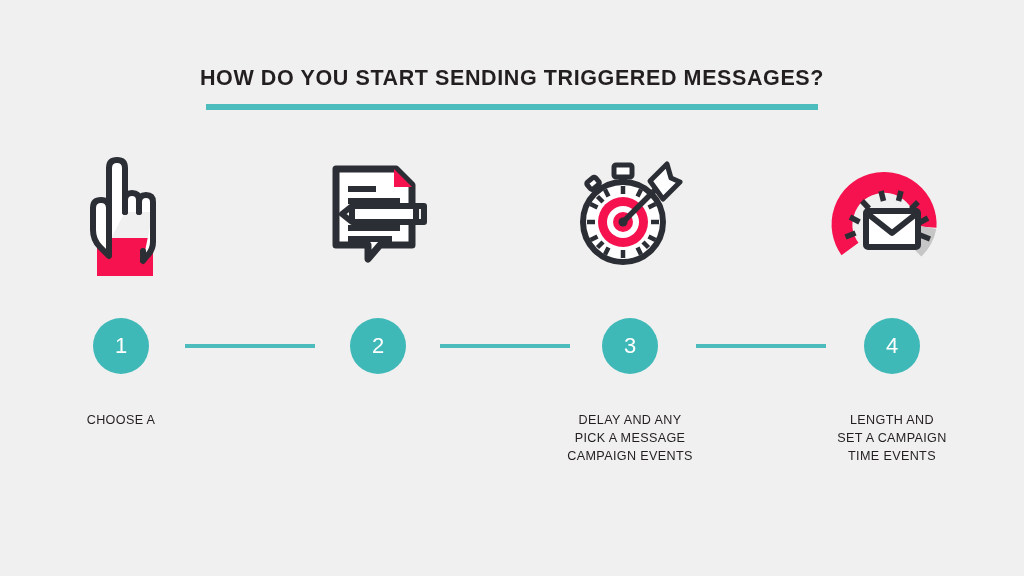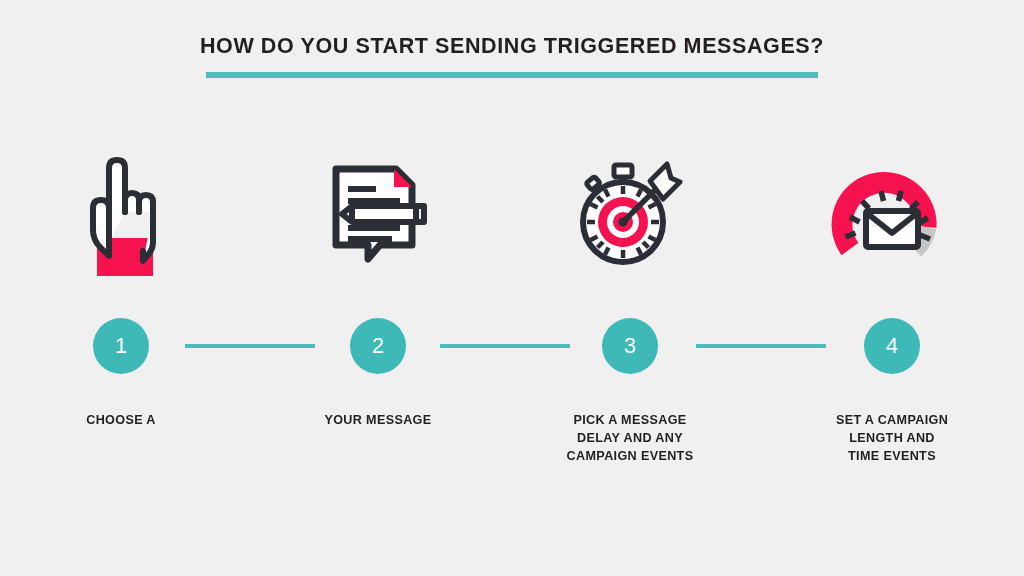--- a/index.html
+++ b/index.html
@@ -11,21 +11,21 @@
     height: 576px;
     background: #f0f0f0;
     font-family: "Liberation Sans", sans-serif;
     overflow: hidden;
     position: relative;
   }
 
   
   .title-block {
     position: absolute;
-    top: 36px;
+    top: 68px;
     left: 0;
     width: 1024px;
     text-align: center;
   }
   .title-text {
     font-size: 21.5px;
     font-weight: bold;
     letter-spacing: 0.6px;
     color: #231f20;
     line-height: 1;
@@ -85,21 +85,21 @@
     line-height: 1;
   }
 
   .caption {
     position: absolute;
     top: 272px;
     left: 8px;
     width: 240px;
     text-align: center;
     font-size: 12.6px;
-    font-weight: bold;
+    font-weight: normal;
     letter-spacing: 0.35px;
     line-height: 1.42;
     color: #231f20;
   }
   .caption span { display: block; }
 
   
   .connector {
     position: absolute;
     height: 4px;
@@ -157,21 +157,20 @@
         <rect x="26" y="66" width="52" height="6" fill="#2b2e34"></rect>
         <rect x="26" y="77" width="44" height="6" fill="#2b2e34"></rect>
 
         <path d="M20 55 L30 47 H94 V63 H30 Z" fill="#ffffff" stroke="#2b2e34" stroke-width="6" stroke-linejoin="round"></path>
         <path d="M30 47 V63" stroke="#2b2e34" stroke-width="6"></path>
         <path d="M94 47 h8 v16 h-8" fill="none" stroke="#2b2e34" stroke-width="6" stroke-linejoin="round"></path>
       </svg>
     </div>
     <div class="badge">2</div>
     <div class="caption">
-      <span>YOUR MESSAGE</span>
     </div>
   </div>
 
   <div class="step step-3">
     <div class="icon-wrap">
       <svg width="112" height="112" viewBox="0 0 112 112">
 
         <rect x="40" y="6" width="18" height="12" rx="2" fill="#ffffff" stroke="#2b2e34" stroke-width="5"></rect>
         <rect x="45" y="17" width="8" height="9" fill="#2b2e34"></rect>
 
@@ -203,22 +202,22 @@
         <circle cx="49" cy="63" r="10" fill="#f5124f"></circle>
         <circle cx="49" cy="63" r="4.5" fill="#2b2e34"></circle>
 
         <line x1="49" y1="63" x2="86" y2="26" stroke="#2b2e34" stroke-width="5.5" stroke-linecap="round"></line>
 
         <path d="M76 22 L93 5 L97 19 L106 23 L89 40 Z" fill="#ffffff" stroke="#2b2e34" stroke-width="5" stroke-linejoin="round"></path>
       </svg>
     </div>
     <div class="badge">3</div>
     <div class="caption">
+      <span>DELAY AND ANY</span>
       <span>PICK A MESSAGE</span>
-      <span>DELAY AND ANY</span>
       <span>CAMPAIGN EVENTS</span>
     </div>
   </div>
 
   <div class="step step-4">
     <div class="icon-wrap">
       <svg width="124" height="112" viewBox="0 0 124 112">
 
         <path d="M20 90 A42 42 0 1 1 96 68" fill="none" stroke="#f5124f" stroke-width="21"></path>
 
@@ -234,19 +233,19 @@
           <line x1="98" y1="59" x2="89" y2="64"></line>
           <line x1="100" y1="80" x2="90" y2="76"></line>
         </g>
 
         <rect x="36" y="52" width="52" height="36" rx="2" fill="#ffffff" stroke="#2b2e34" stroke-width="6"></rect>
         <path d="M38 55 L62 74 L86 55" fill="none" stroke="#2b2e34" stroke-width="6" stroke-linejoin="round"></path>
       </svg>
     </div>
     <div class="badge">4</div>
     <div class="caption">
+      <span>LENGTH AND</span>
       <span>SET A CAMPAIGN</span>
-      <span>LENGTH AND</span>
       <span>TIME EVENTS</span>
     </div>
   </div>
 
 </div>
 
 </body></html>

